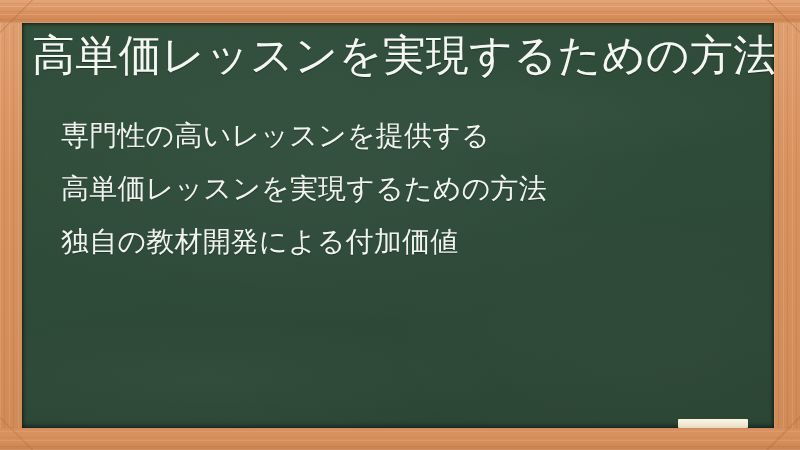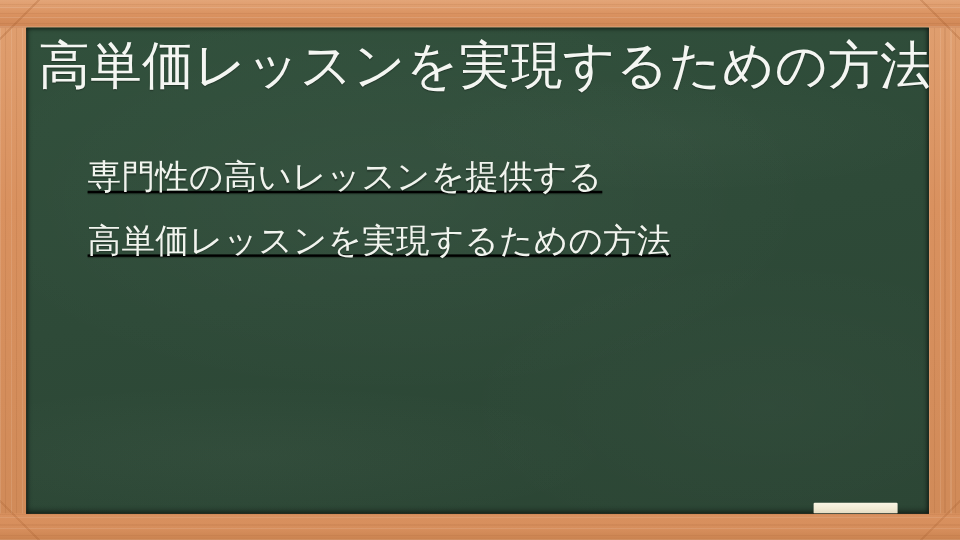--- a/index.html
+++ b/index.html
@@ -137,24 +137,23 @@
     letter-spacing: 0.2px;
     white-space: nowrap;
     text-shadow: 0 1px 1px rgba(0,0,0,0.35);
   }
 
   .bullet-list {
     position: absolute;
     left: 35px;
     top: 82px;
     width: 700px;
-    margin: 16px;
+    margin: 4px;
     padding: 0;
     list-style: none;
-    text-decoration: underline;
   }
   .bullet-item {
     color: #f1f4ee;
     font-size: 28px;
     line-height: 53px;
     font-weight: 400;
     letter-spacing: 0.2px;
     white-space: nowrap;
     text-shadow: 0 1px 1px rgba(0,0,0,0.28);
   }
@@ -185,18 +184,19 @@
   <div class="miter miter-br"></div>
 
   <div class="chalkboard">
     <div class="chalk-haze"></div>
 
     <div class="board-title">高単価レッスンを実現するための方法</div>
 
     <ul class="bullet-list">
       <li class="bullet-item">専門性の高いレッスンを提供する</li>
       <li class="bullet-item">高単価レッスンを実現するための方法</li>
+      <li class="bullet-item">独自の教材開発による付加価値</li>
     </ul>
 
     <div class="chalk-stick"></div>
   </div>
 
 </div>
 
 </body></html>

